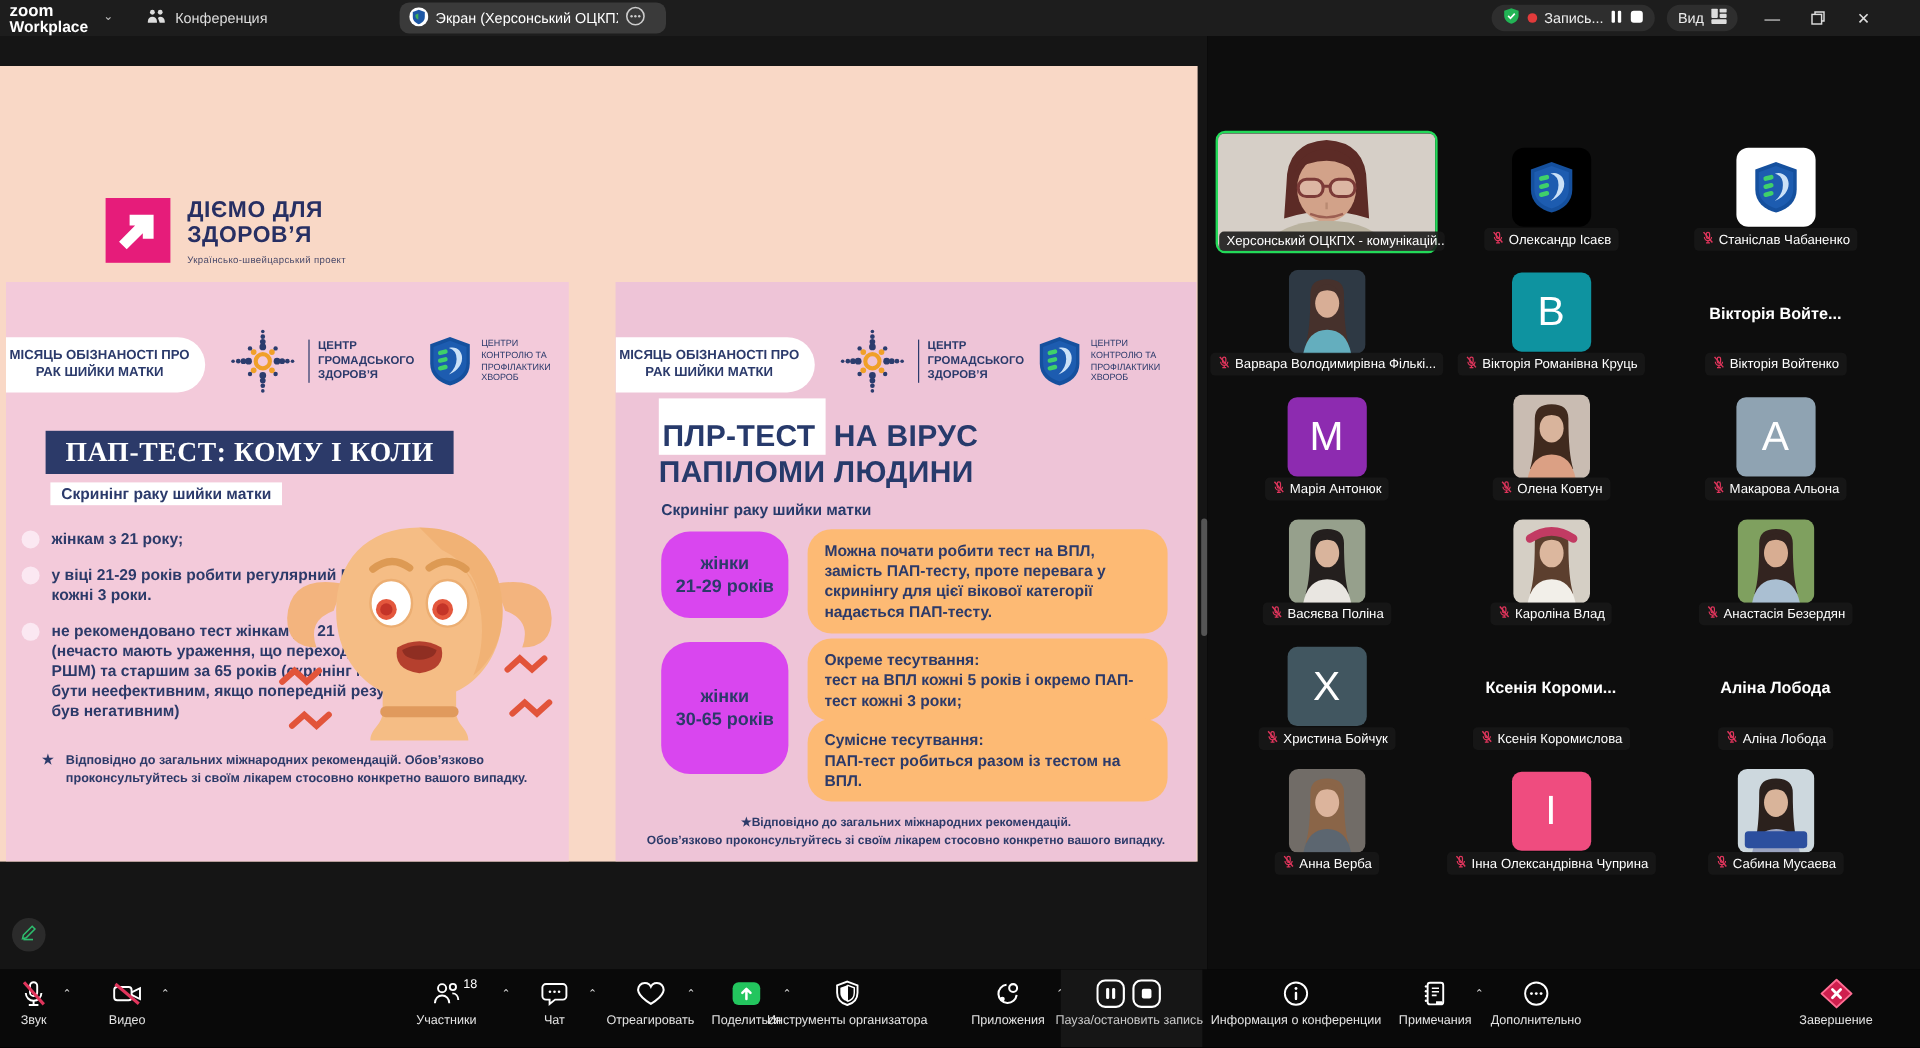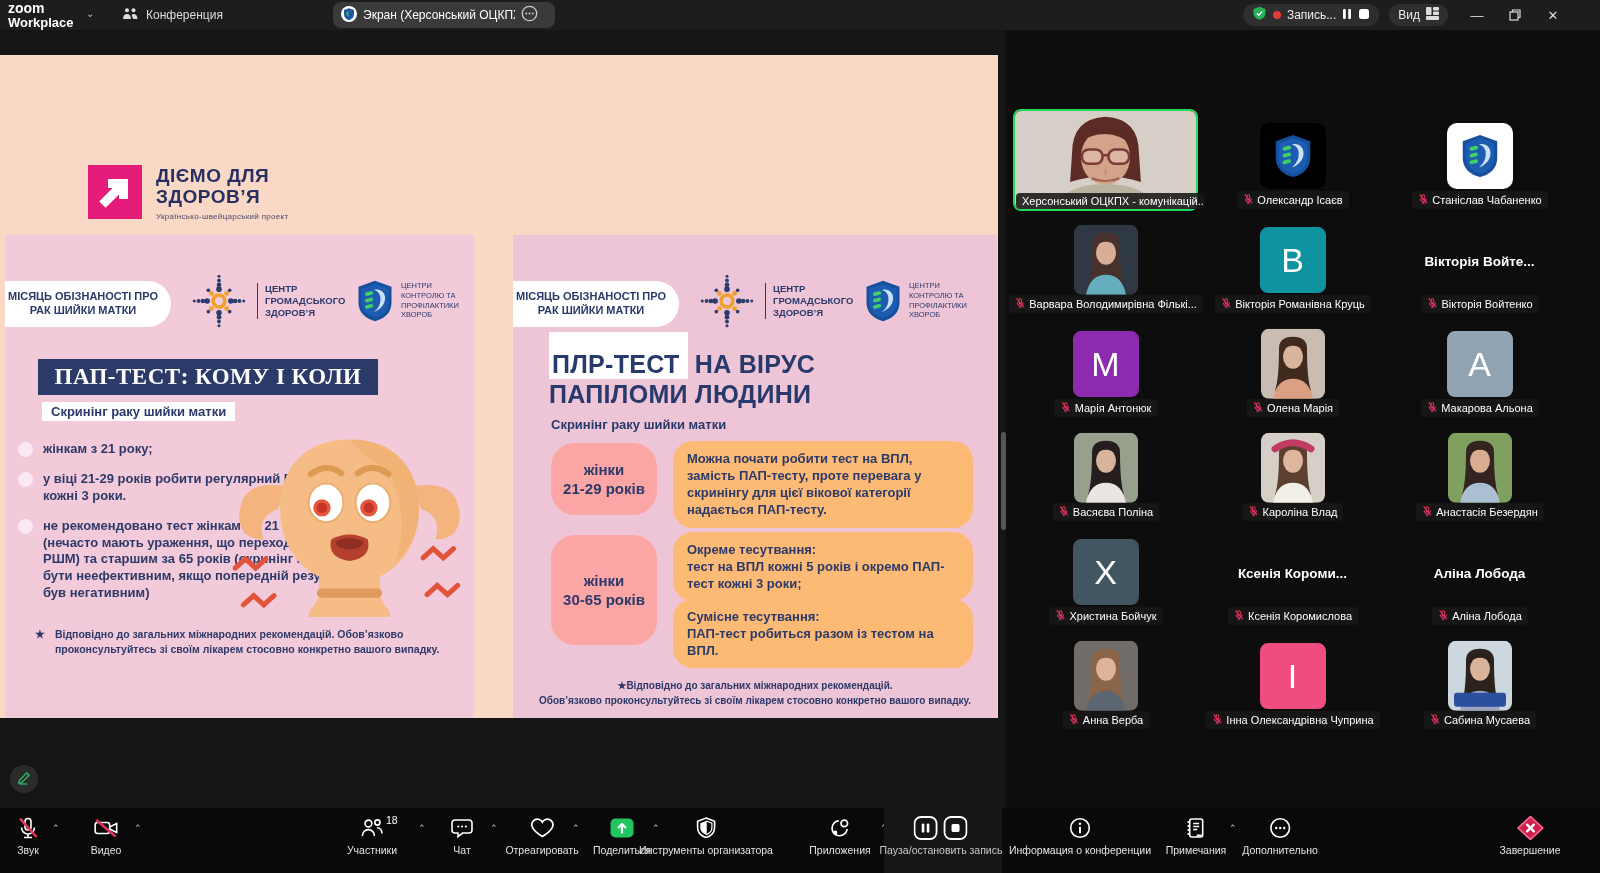--- a/index.html
+++ b/index.html
@@ -51,21 +51,21 @@
   .lsb{display:flex;margin-bottom:13px;}
   .lsb .dot{flex:0 0 15px;width:15px;height:15px;border-radius:50%;background:#fbe8f2;margin-right:10px;margin-top:1px;}
   .lsb .txt{font-size:13px;font-weight:700;color:#2c3a69;line-height:1.3;}
   .ls-foot{position:absolute;left:30px;top:392px;width:420px;display:flex;font-size:10.5px;font-weight:700;color:#2c3a69;line-height:1.45;}
   .ls-foot .star{margin-right:10px;font-size:11px;}
   .uterus{position:absolute;left:222px;top:178px;}
 
   .rs-title{position:absolute;left:36px;top:114px;font-size:25px;font-weight:800;color:#273a6b;line-height:1.2;letter-spacing:.3px;}
   .rs-title .hl{background:#fff;padding:18px 8px 1px 3px;}
   .rs-tag{position:absolute;left:38px;top:182px;font-size:13px;font-weight:800;color:#273a6b;}
-  .agebox{position:absolute;left:38px;width:106px;background:#fca5a5;border-radius:24px;display:flex;align-items:center;justify-content:center;
+  .agebox{position:absolute;left:38px;width:106px;background:#d946ef;border-radius:24px;display:flex;align-items:center;justify-content:center;
         text-align:center;font-size:15px;font-weight:800;color:#2c3a69;line-height:1.3;}
   .cbox{position:absolute;left:160px;width:272px;background:#fdba74;border-radius:20px;padding:9px 14px;
         font-size:13px;font-weight:700;color:#2c3a69;line-height:1.32;}
   .cbox b{font-weight:800;}
   .rs-foot{position:absolute;left:0;right:0;top:443px;text-align:center;font-size:10px;font-weight:700;color:#2c3a69;line-height:1.5;}
 
   .annotate{position:absolute;left:10px;top:735px;width:28px;height:28px;border-radius:50%;background:#2b2b2b;
         display:flex;align-items:center;justify-content:center;}
 
   
@@ -537,21 +537,21 @@
           </div>
     <div class="name-label">
             <span><svg width="11" height="12" viewBox="0 0 24 24">
                 <g fill="none" stroke="#e0355c" stroke-width="2.2">
                   <rect x="9" y="2.5" width="6" height="11" rx="3"></rect>
                   <path d="M5.5 11a6.5 6.5 0 0 0 13 0"></path>
                   <path d="M12 17.5v4M8.5 21.5h7"></path>
                 </g>
                 <line x1="4" y1="2" x2="20" y2="21" stroke="#e0355c" stroke-width="2.6"></line>
               </svg></span>
-            <span>Олена  Марія</span>
+            <span>Олена  Ковтун</span>
           </div>
   </div>
         <div class="cell">
     <div class="cell-content">
             <div class="avatar" style="background:#8fa3b2">A</div>
           </div>
     <div class="name-label">
             <span><svg width="11" height="12" viewBox="0 0 24 24">
                 <g fill="none" stroke="#e0355c" stroke-width="2.2">
                   <rect x="9" y="2.5" width="6" height="11" rx="3"></rect>

